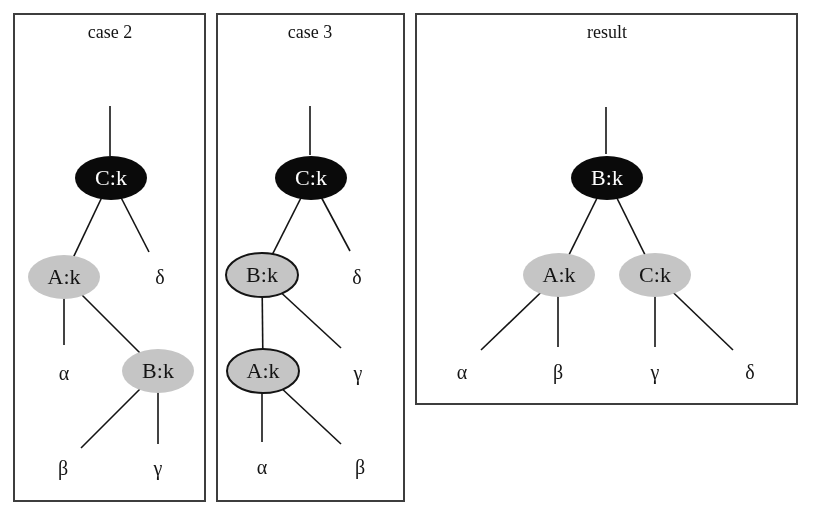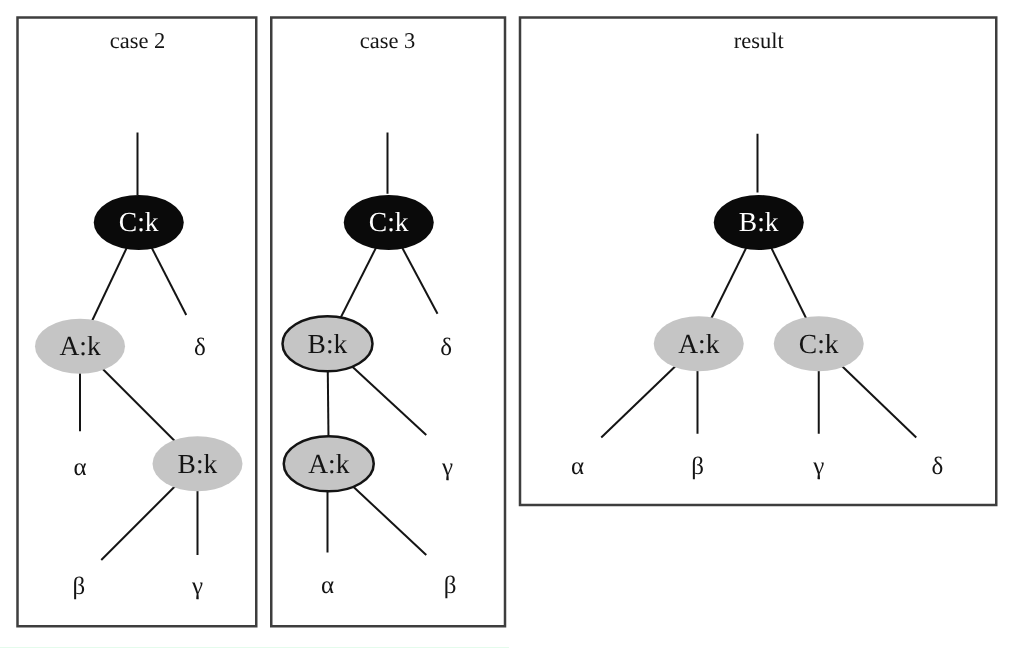--- a/index.html
+++ b/index.html
@@ -1,20 +1,20 @@
 <!DOCTYPE html>
 <html><head>
 <meta charset="utf-8">
 <style>
   html, body { margin: 0; padding: 0; background: #ffffff; }
   .stage {
     position: relative;
     width: 813px;
     height: 518px;
-    background: #86efac;
+    background: #f0abfc;
     overflow: hidden;
   }
   .stage svg { display: block; }
   text {
     font-family: "Liberation Serif", "DejaVu Serif", serif;
   }
   .panel-title { font-size: 18px; text-anchor: middle; }
   .node-label  { font-size: 22px; text-anchor: middle; }
   .leaf-label  { font-size: 20px; text-anchor: middle; }
 </style>

